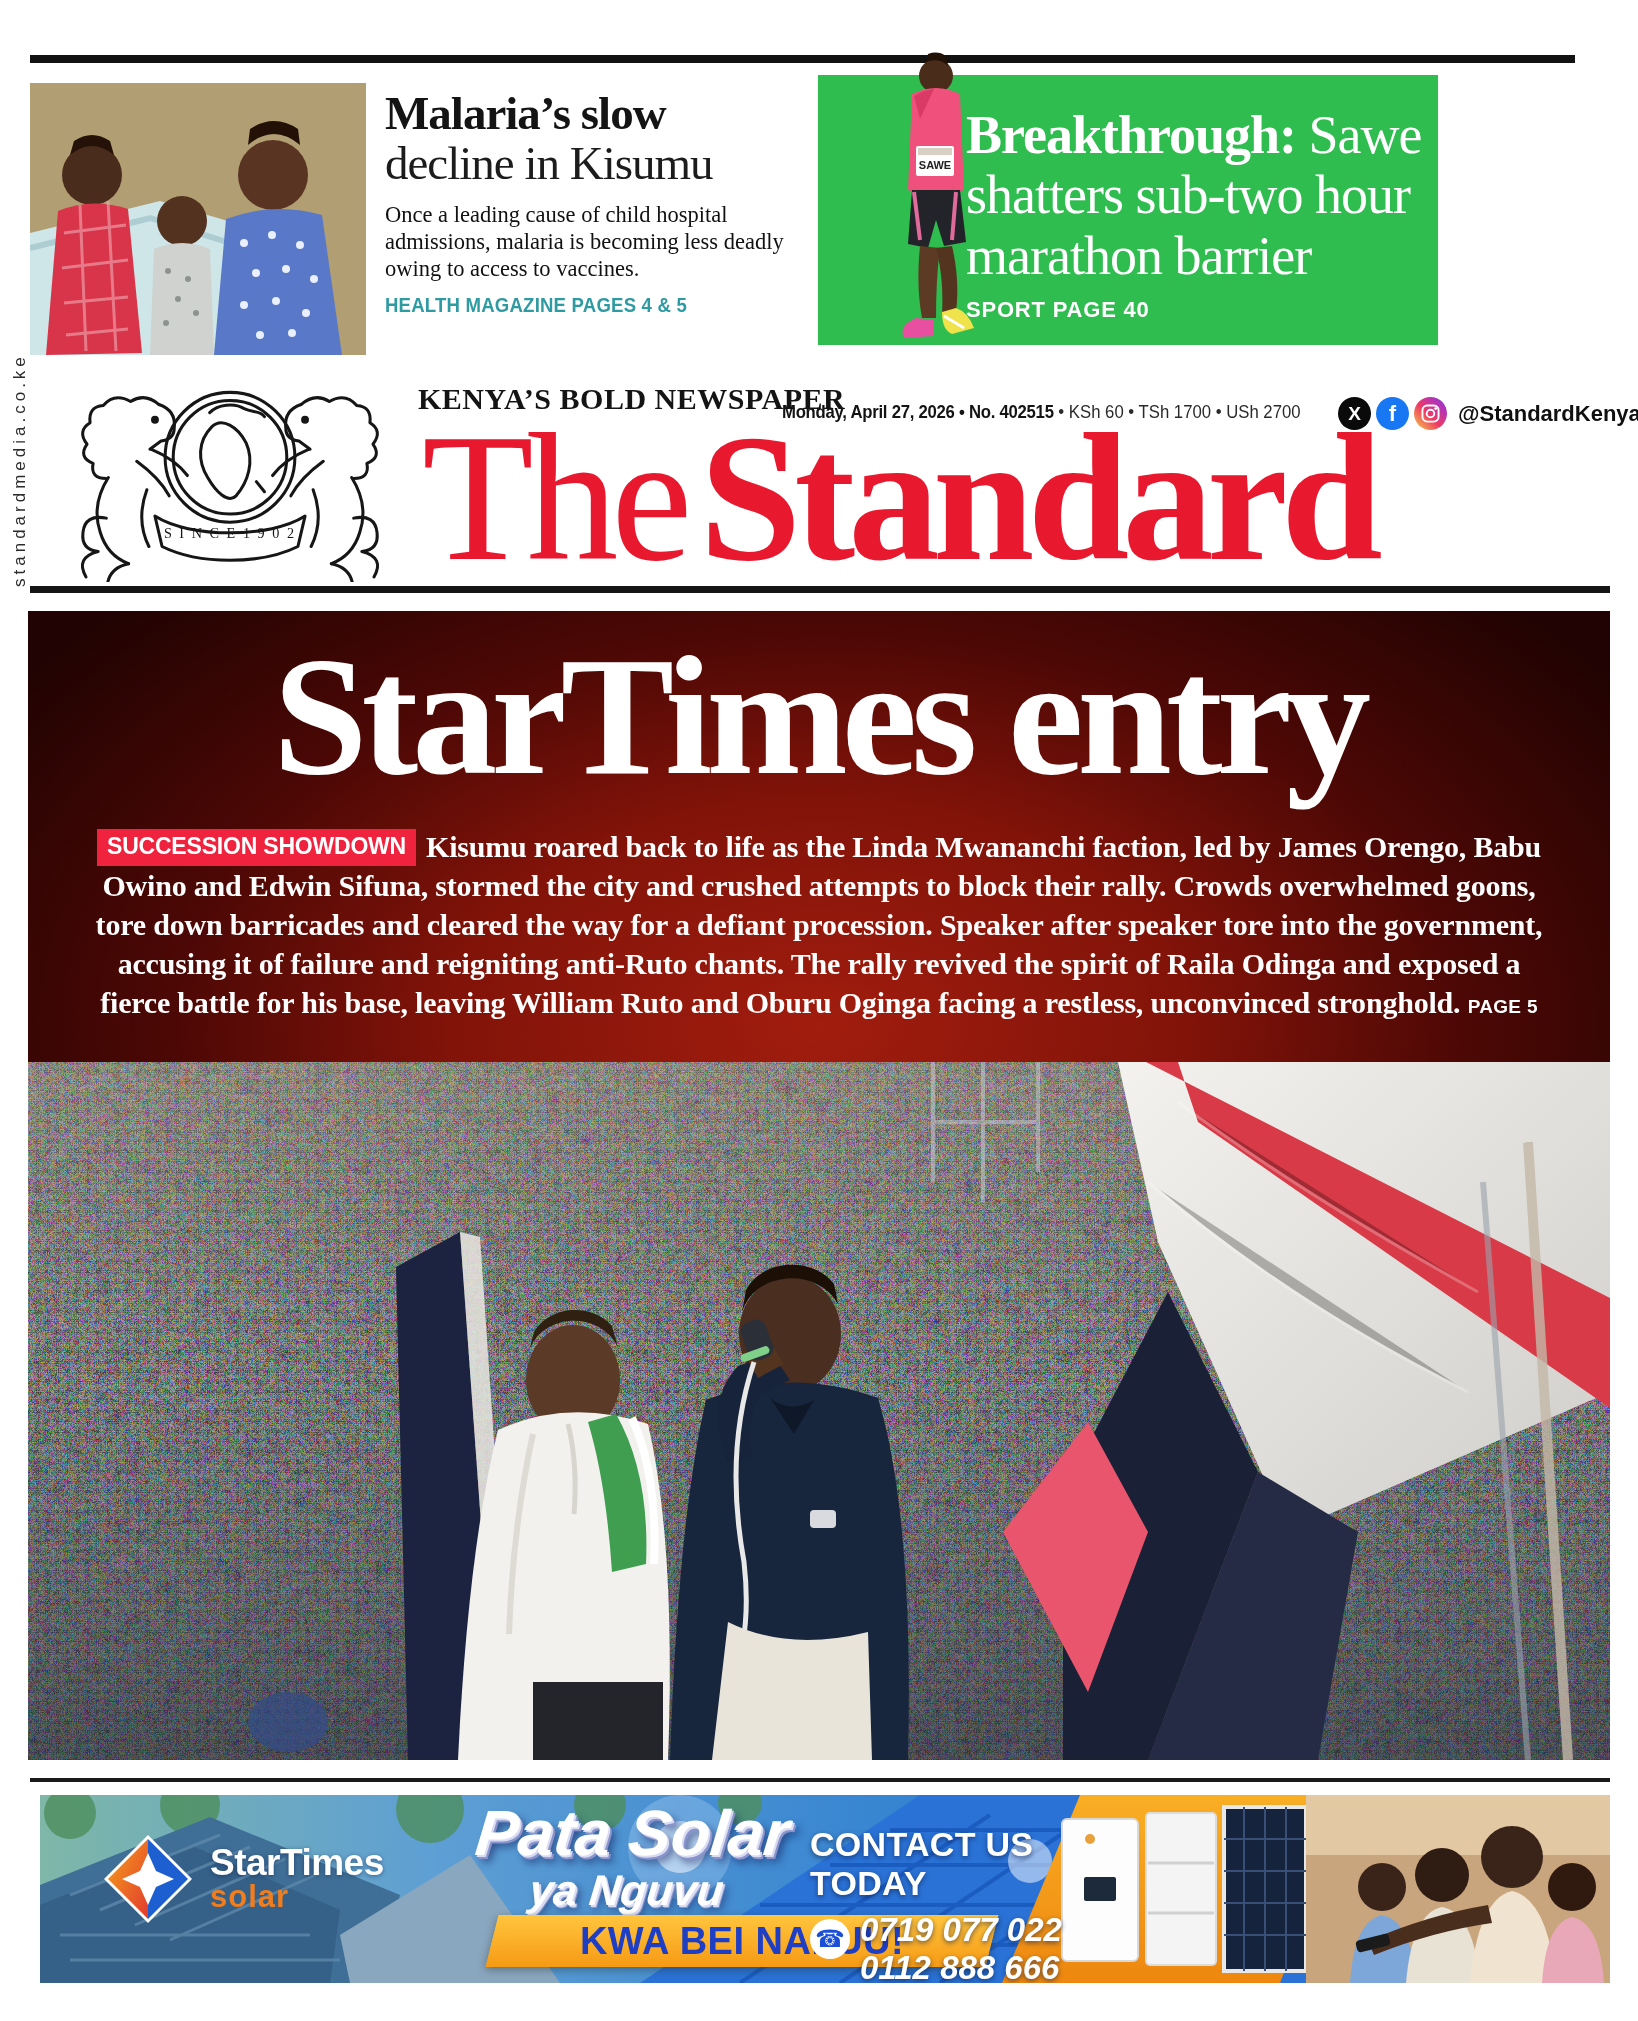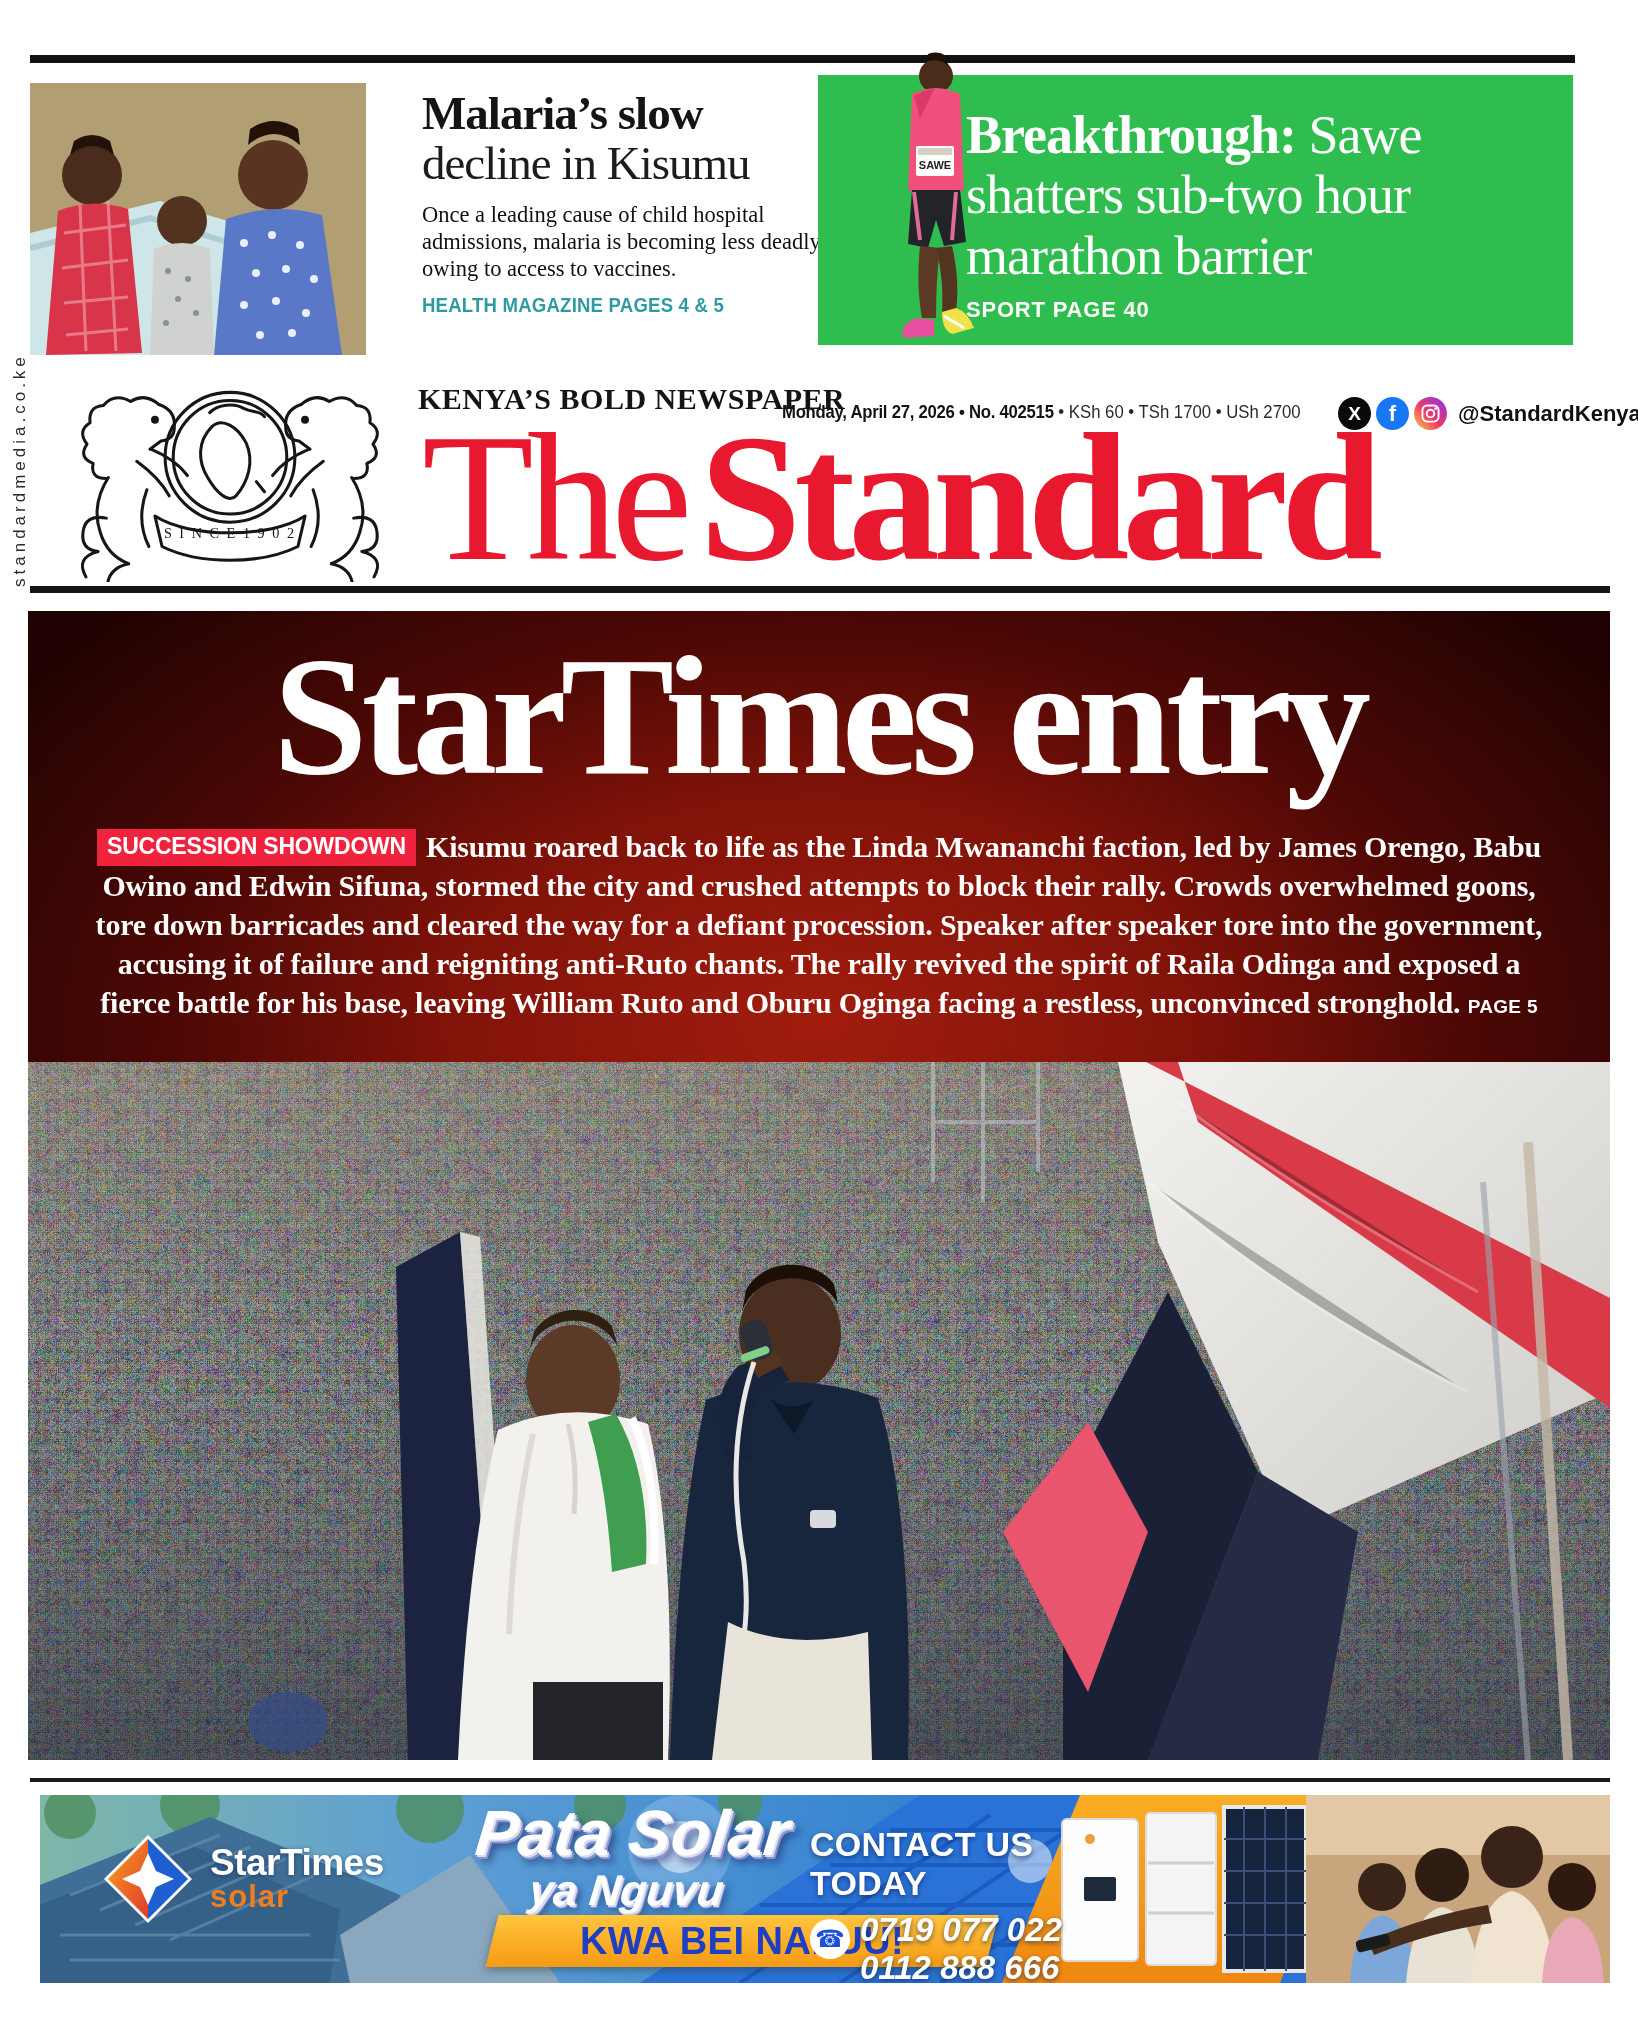--- a/index.html
+++ b/index.html
@@ -3,27 +3,27 @@
 <meta charset="utf-8">
 <style>
   html,body{margin:0;padding:0;background:#ffffff;}
   #page{position:relative;width:1638px;height:2021px;background:#fff;overflow:hidden;
         font-family:"Liberation Serif",serif;}
   .abs{position:absolute;}
 
   
   .top-rule{left:30px;top:55px;width:1545px;height:8px;background:#121212;}
   .family-photo{left:30px;top:83px;width:336px;height:272px;overflow:hidden;}
-  .malaria{left:385px;top:90px;width:425px;margin-left:37px;}
+  .malaria{left:385px;top:90px;width:425px;}
   .malaria-h-bold{font-weight:700;font-size:47px;line-height:1.02;color:#141414;letter-spacing:-1px;}
   .malaria-h-light{font-weight:400;font-size:47px;line-height:1.08;color:#1c1c1c;letter-spacing:-1px;}
   .malaria-body{margin-top:12px;font-size:22.5px;line-height:1.2;color:#111;width:405px;}
   .malaria-kicker{margin-top:12px;font-family:"Liberation Sans",sans-serif;font-weight:700;
       font-size:20px;color:#2e9aa2;letter-spacing:.2px;transform:scaleX(.93);transform-origin:left;}
-  .sport-box{left:818px;top:75px;width:755px;height:270px;background:#2ebd4e;}
+  .sport-box{left:818px;top:75px;width:620px;height:270px;background:#2ebd4e;}
   .sport-text{position:absolute;left:148px;top:30px;width:590px;color:#fff;
       font-size:54px;line-height:1.12;letter-spacing:-1px;}
   .sport-bold{font-weight:700;}
   .sport-kicker{position:absolute;left:148px;bottom:22px;font-family:"Liberation Sans",sans-serif;
       font-weight:700;font-size:22px;color:#fff;letter-spacing:.8px;}
   .runner{left:856px;top:50px;width:158px;height:298px;z-index:3;}
 
   
   .site-vert{left:10px;top:352px;height:235px;color:#2b2b2b;font-family:"Liberation Sans",sans-serif;
       font-size:17px;letter-spacing:4px;writing-mode:vertical-rl;transform:rotate(180deg);}

